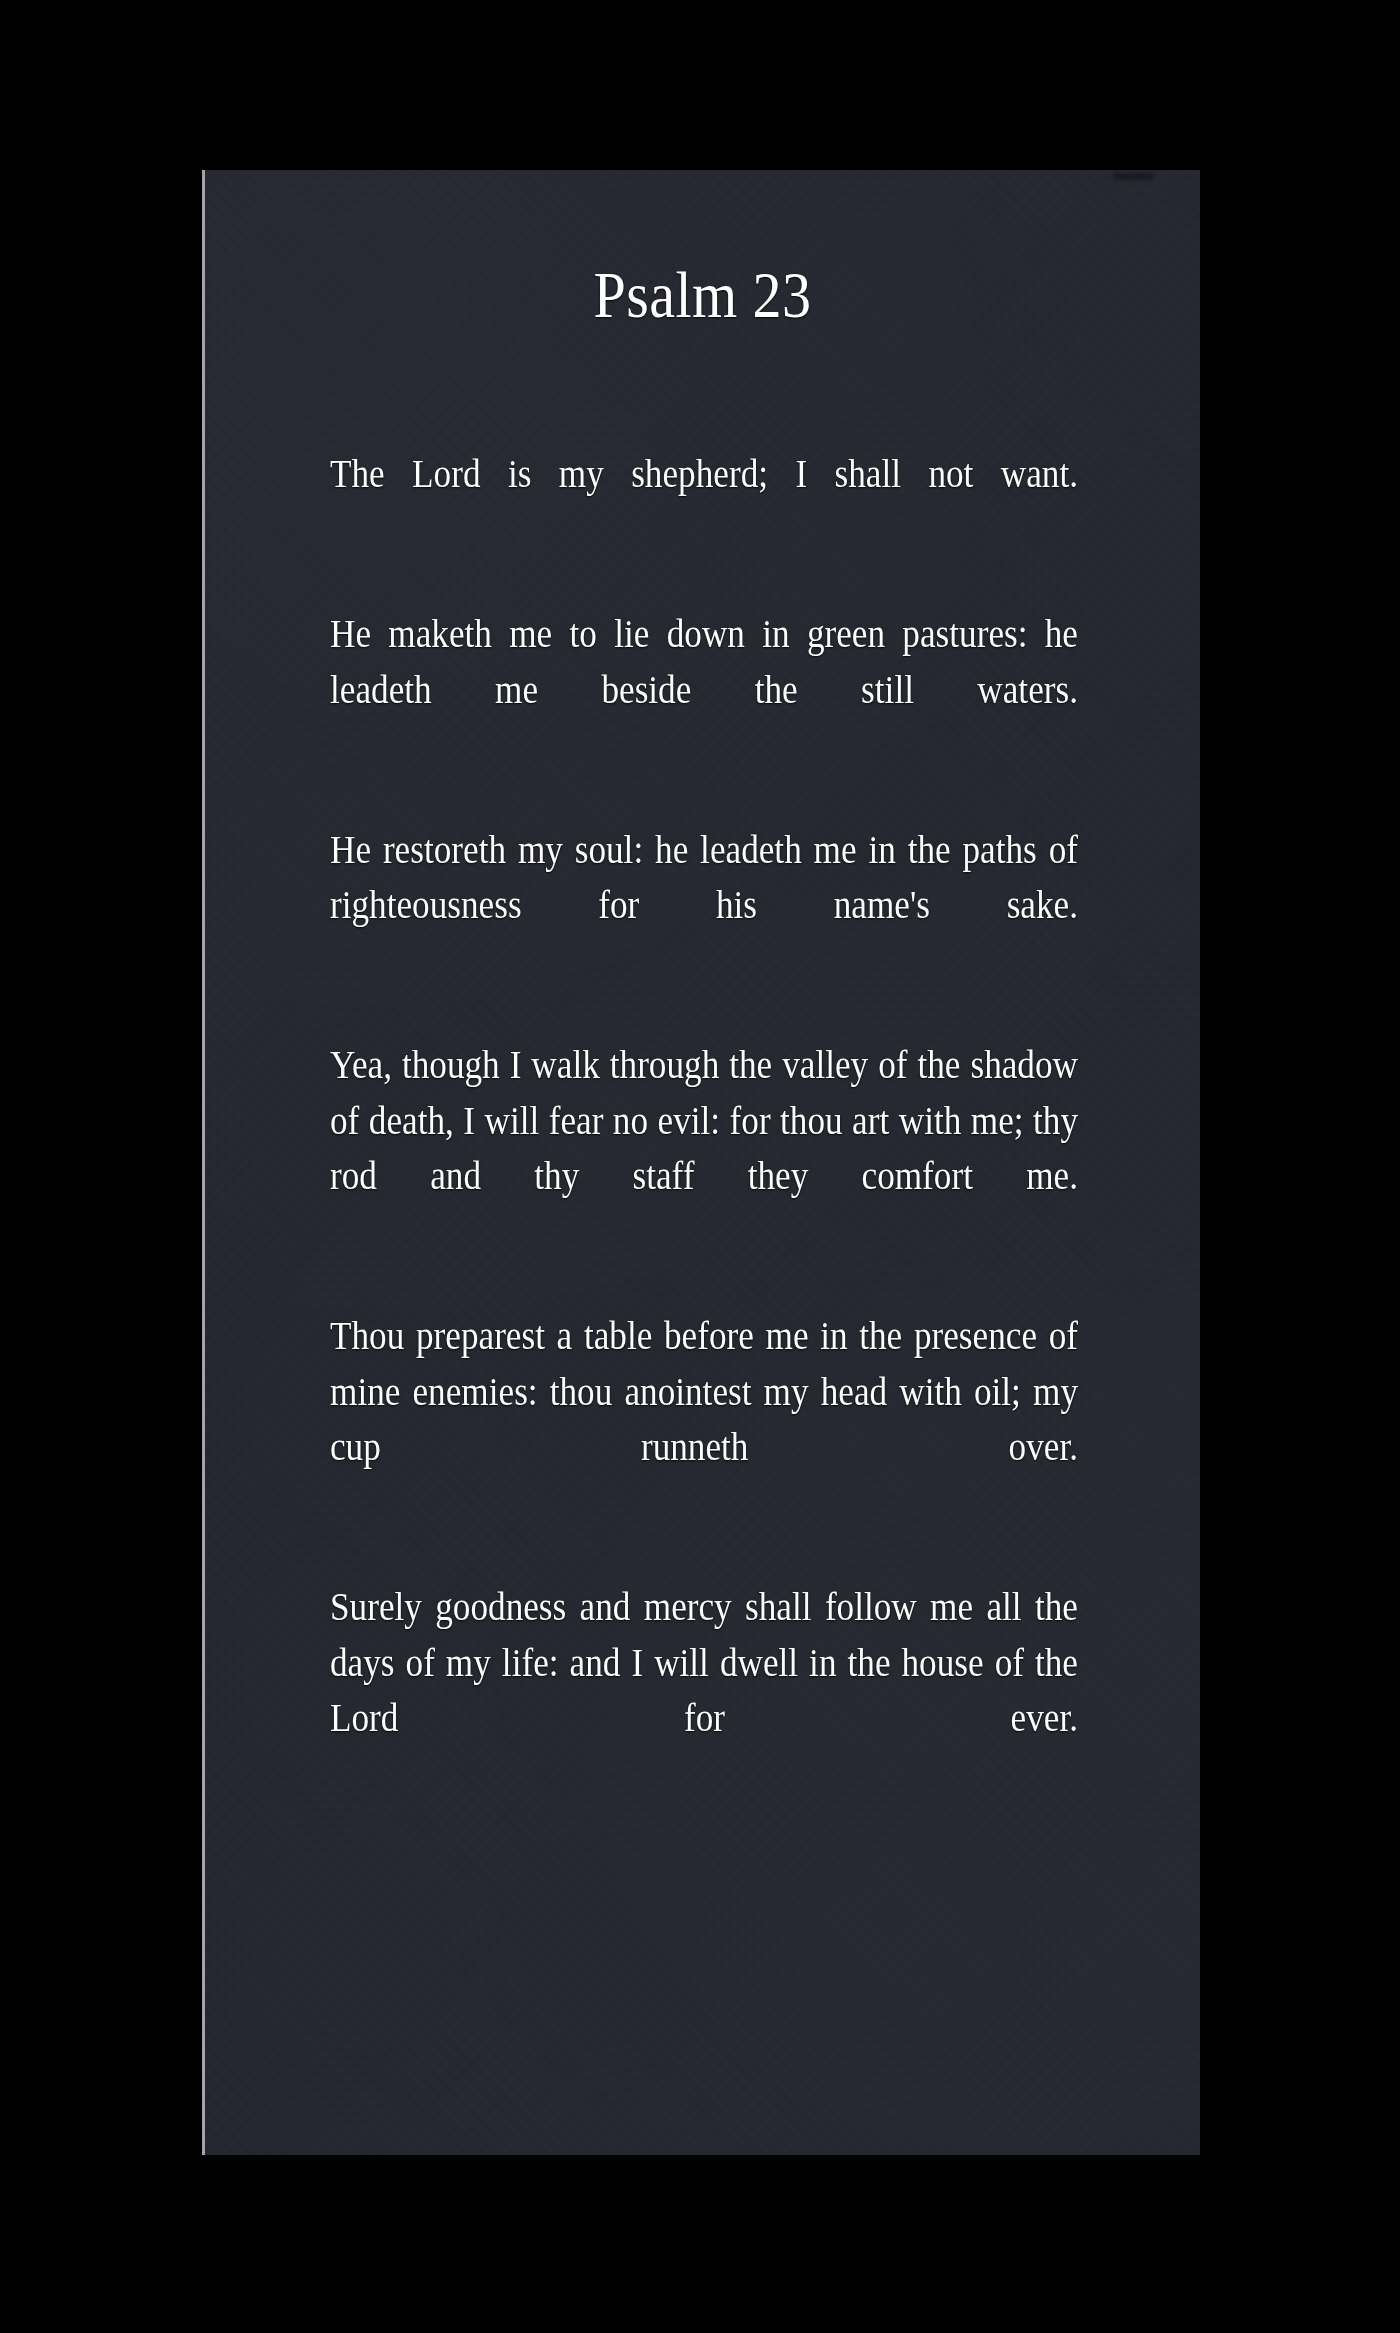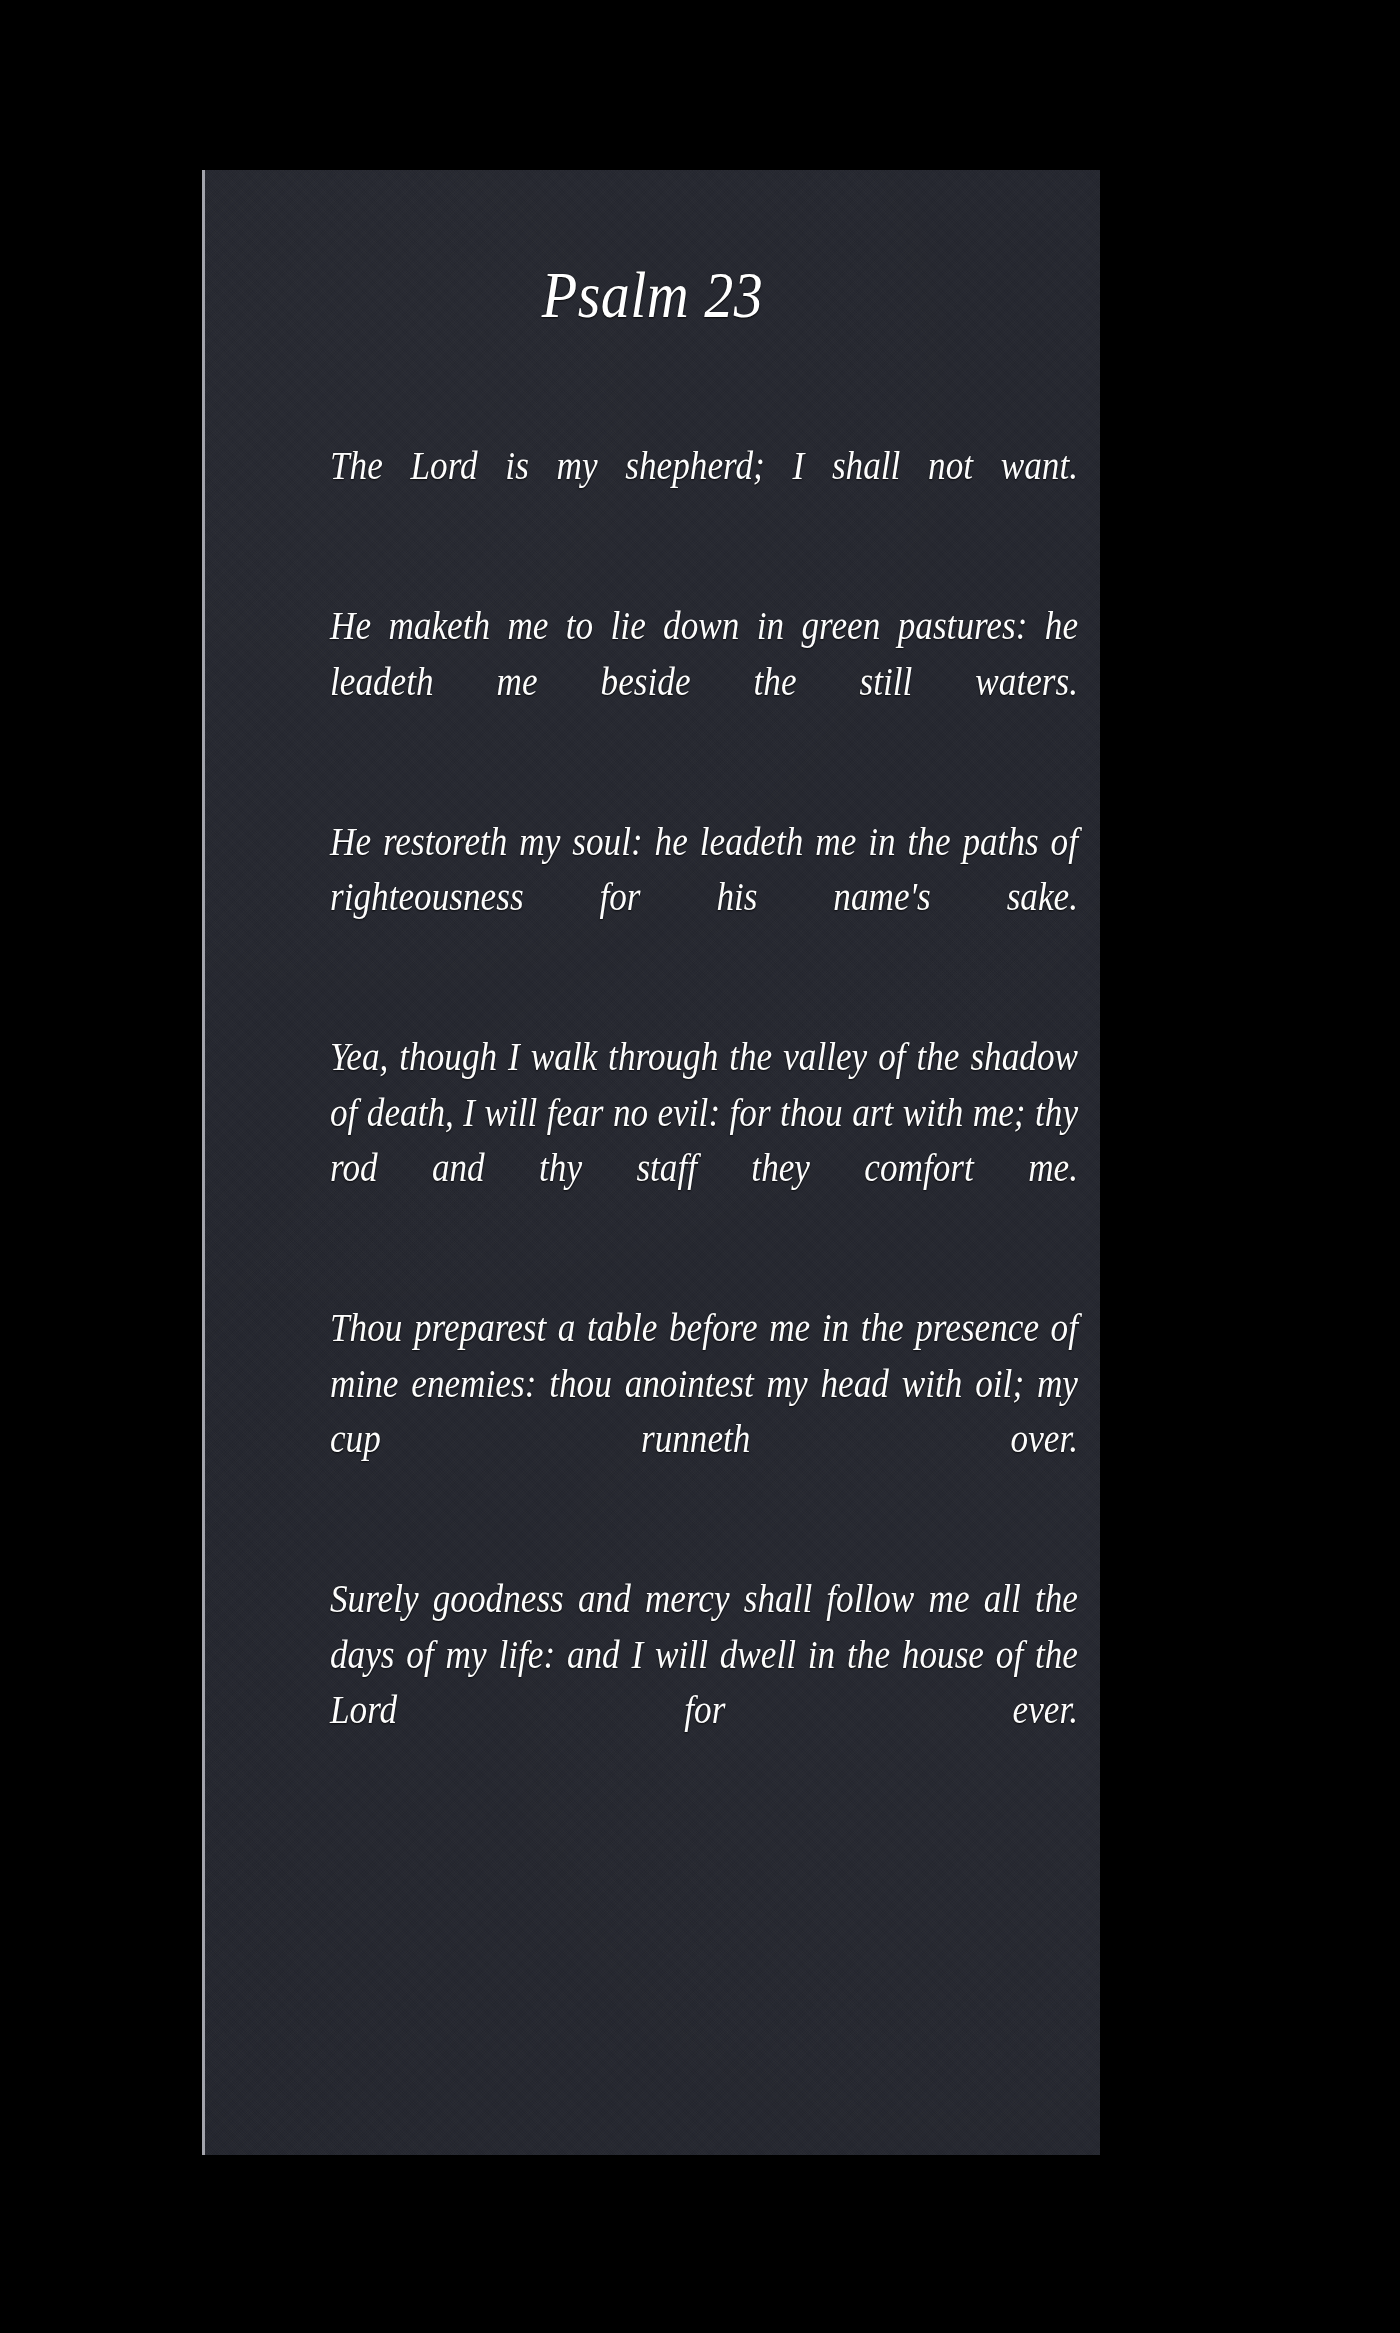--- a/index.html
+++ b/index.html
@@ -21,32 +21,31 @@
     width: 1400px;
     height: 2333px;
     background: #000000;
   }
 
   
   .card {
     position: absolute;
     left: 202px;
     top: 170px;
-    width: 898px;
+    width: 998px;
     height: 1985px;
     background-color: #23252e;
     background-image:
       radial-gradient(circle at 18% 12%, rgba(255,255,255,0.016) 0%, rgba(255,255,255,0) 55%),
       radial-gradient(circle at 82% 78%, rgba(255,255,255,0.012) 0%, rgba(255,255,255,0) 60%),
       repeating-linear-gradient(45deg, rgba(255,255,255,0.013) 0px, rgba(255,255,255,0.013) 1px, rgba(0,0,0,0.016) 1px, rgba(0,0,0,0.016) 2px),
       repeating-linear-gradient(-45deg, rgba(255,255,255,0.010) 0px, rgba(255,255,255,0.010) 1px, rgba(0,0,0,0.013) 1px, rgba(0,0,0,0.013) 2px);
     border-left: 3px solid #a2a3ab;
     box-sizing: border-box;
     overflow: hidden;
-    font-style: italic;
   }
 
   
   .artifact {
     position: absolute;
     left: 908px;
     top: 3px;
     width: 40px;
     height: 7px;
     background: rgba(0,0,0,0.30);
@@ -71,21 +70,21 @@
     color: #ffffff;
     transform: scaleX(0.88);
     transform-origin: 50% 50%;
     text-shadow: 0 1px 2px rgba(0,0,0,0.85), 0 0 1px rgba(0,0,0,0.6);
   }
 
   
   .body-col {
     position: absolute;
     left: 125px;   
-    top: 268px;    
+    top: 276px;    
     width: 850px;
   }
 
   .verse {
     margin: 0 0 49px 0;
     font-family: "Liberation Serif", "DejaVu Serif", serif;
     font-weight: 400;
     font-size: 40px;
     line-height: 55.5px;
     color: #fdfdfd;

